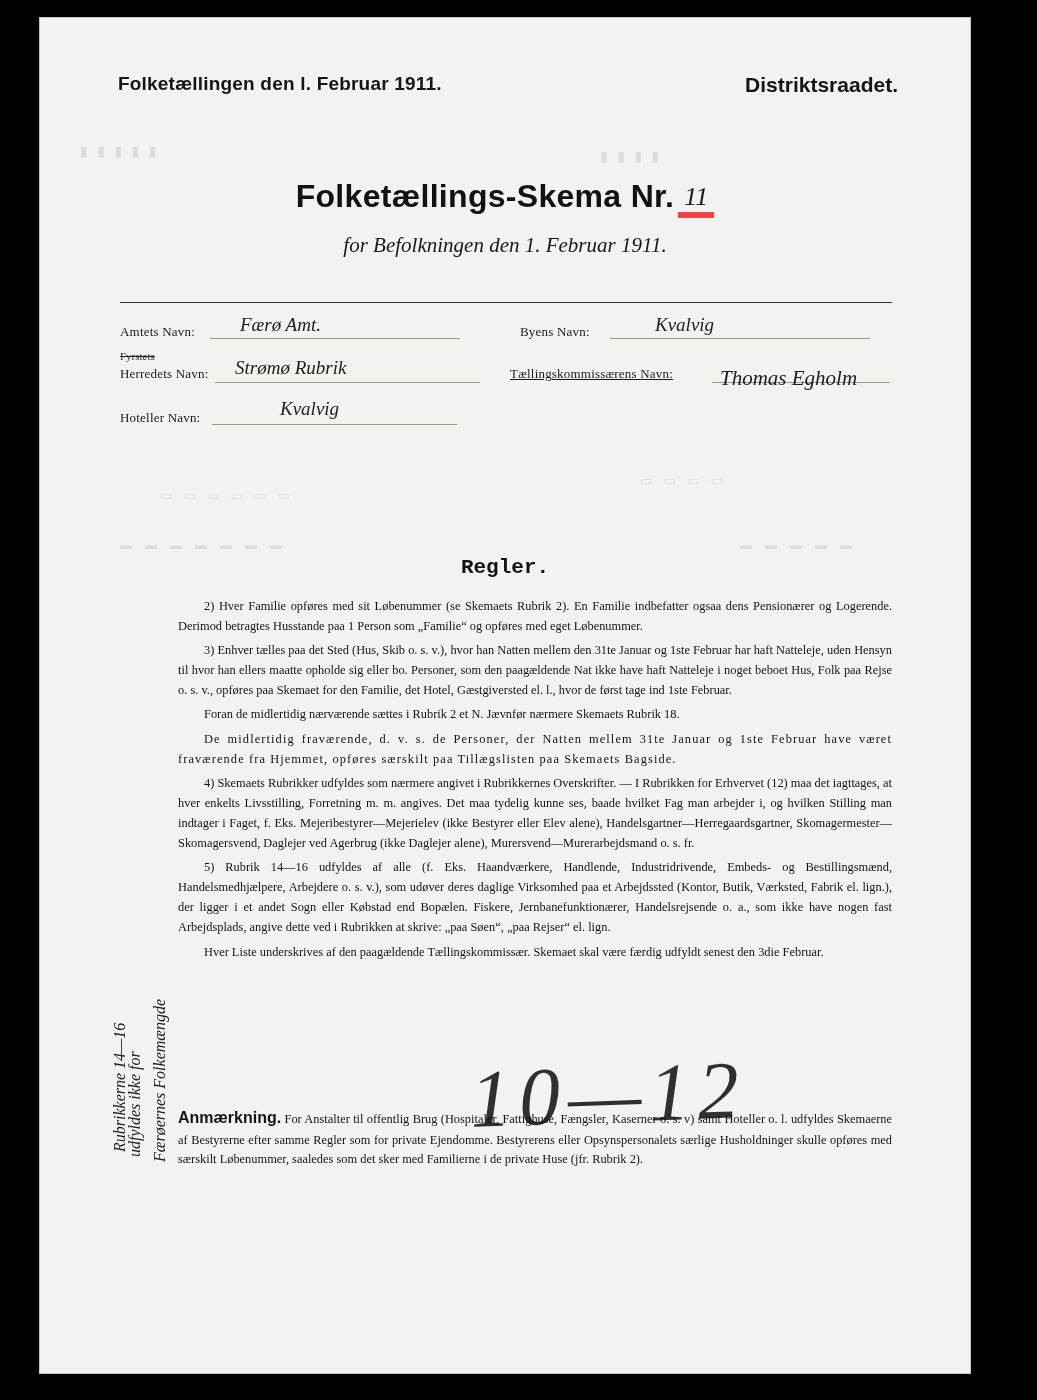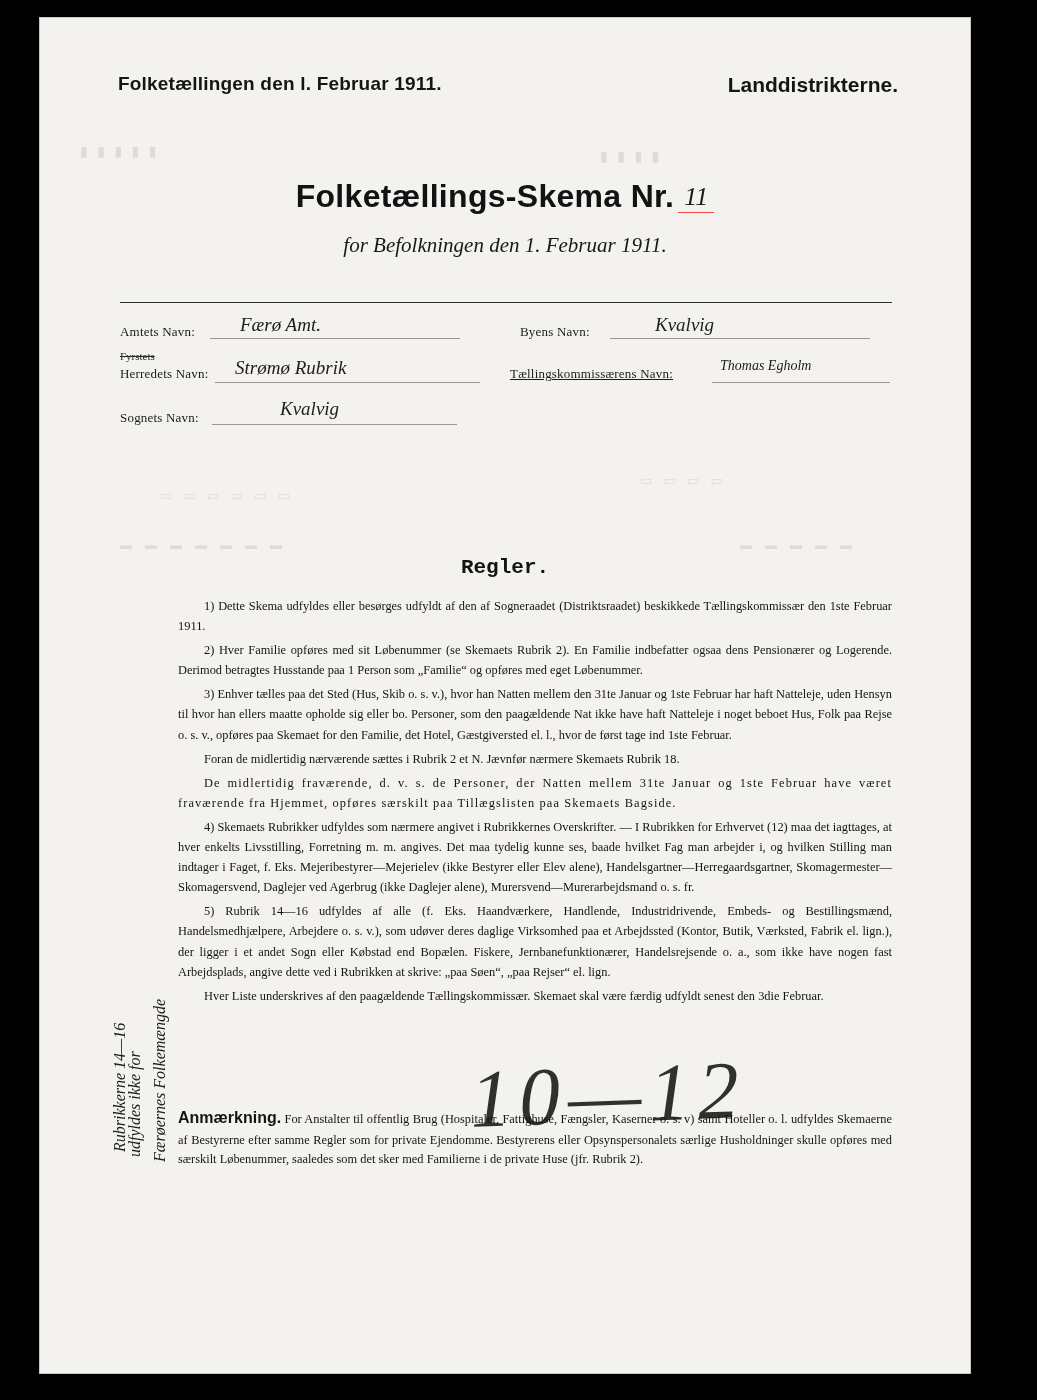--- a/index.html
+++ b/index.html
@@ -68,21 +68,21 @@
     font-weight: bold;
     color: #121212;
     letter-spacing: 0.3px;
     display: inline-block;
   }
   .nr-hand {
     font-family: "Liberation Serif", serif;
     font-style: italic;
     font-size: 26px;
     color: #1b1b1b;
-    border-bottom: 1px solid #ef4444;
+    border-bottom: 6px solid #ef4444;
     padding: 0 6px 1px 6px;
     margin-left: 4px;
     position: relative;
     top: -2px;
   }
   .subtitle {
     margin-top: 18px;
     font-family: "Liberation Serif", serif;
     font-style: italic;
     font-size: 21px;
@@ -202,21 +202,21 @@
 <div class="page">
 
   <div class="ghost g1">▮ ▮ ▮ ▮ ▮</div>
   <div class="ghost g2">▮ ▮ ▮ ▮</div>
   <div class="ghost g3">▭ ▭ ▭ ▭ ▭ ▭</div>
   <div class="ghost g4">▭ ▭ ▭ ▭</div>
   <div class="ghost g5">▬ ▬ ▬ ▬ ▬ ▬ ▬</div>
   <div class="ghost g6">▬ ▬ ▬ ▬ ▬</div>
 
   <div class="hdr hdr-left">Folketællingen den l. Februar 1911.</div>
-  <div class="hdr hdr-right">Landdistrikterne.</div>
+  <div class="hdr hdr-right">Distriktsraadet.</div>
 
   <div class="title-block">
     <span class="main-title">Folketællings-Skema Nr.</span><span class="nr-hand">11</span>
     <div class="subtitle">for Befolkningen den 1. Februar 1911.</div>
   </div>
 
   <div class="rule rule-top"></div>
 
   <div class="fields">
 
@@ -229,35 +229,34 @@
       <span class="fhand" style="left:535px; top:-4px;">Kvalvig</span>
     </div>
 
     <div class="frow" style="height:42px;">
       <span class="small-strike" style="position:absolute; left:0; top:-2px;">Fyrstets</span>
       <span class="flabel" style="left:0; top:14px;">Herredets Navn:</span>
       <span class="fline" style="left:95px; top:10px; width:265px;"></span>
       <span class="fhand" style="left:115px; top:5px;">Strømø Rubrik</span>
       <span class="flabel" style="left:390px; top:14px;text-decoration:underline;">Tællingskommissærens Navn:</span>
       <span class="fline" style="left:592px; top:10px; width:178px;"></span>
-      <span class="fhand" style="left:600px; top:6px; font-size:14px;">Thomas Egholm</span>
+      <span class="fhand" style="left:600px; top:14px; font-size:21px;">Thomas Egholm</span>
     </div>
 
     <div class="frow">
-      <span class="flabel" style="left:0; top:16px;">Sognets Navn:</span>
+      <span class="flabel" style="left:0; top:16px;">Hoteller Navn:</span>
       <span class="fline" style="left:92px; top:10px; width:245px;"></span>
       <span class="fhand" style="left:160px; top:4px;">Kvalvig</span>
     </div>
 
   </div>
 
   <div class="regler">Regler.</div>
 
   <div class="rules">
-    <p class="ind">1) Dette Skema udfyldes eller besørges udfyldt af den af Sogneraadet (Distriktsraadet) beskikkede Tællingskommissær den 1ste Februar 1911.</p>
     <p class="ind">2) Hver Familie opføres med sit Løbenummer (se Skemaets Rubrik 2). En Familie indbefatter ogsaa dens Pensionærer og Logerende. Derimod betragtes Husstande paa 1 Person som „Familie“ og opføres med eget Løbenummer.</p>
     <p class="ind">3) Enhver tælles paa det Sted (Hus, Skib o. s. v.), hvor han Natten mellem den 31te Januar og 1ste Februar har haft Natteleje, uden Hensyn til hvor han ellers maatte opholde sig eller bo. Personer, som den paagældende Nat ikke have haft Natteleje i noget beboet Hus, Folk paa Rejse o. s. v., opføres paa Skemaet for den Familie, det Hotel, Gæstgiversted el. l., hvor de først tage ind 1ste Februar.</p>
     <p class="ind">Foran de midlertidig nærværende sættes i Rubrik 2 et N. Jævnfør nærmere Skemaets Rubrik 18.</p>
     <p class="ind sp">De midlertidig fraværende, d. v. s. de Personer, der Natten mellem 31te Januar og 1ste Februar have været fraværende fra Hjemmet, opføres særskilt paa Tillægslisten paa Skemaets Bagside.</p>
     <p class="ind">4) Skemaets Rubrikker udfyldes som nærmere angivet i Rubrikkernes Overskrifter. — I Rubrikken for Erhvervet (12) maa det iagttages, at hver enkelts Livsstilling, Forretning m. m. angives. Det maa tydelig kunne ses, baade hvilket Fag man arbejder i, og hvilken Stilling man indtager i Faget, f. Eks. Mejeribestyrer—Mejerielev (ikke Bestyrer eller Elev alene), Handelsgartner—Herregaardsgartner, Skomagermester—Skomagersvend, Daglejer ved Agerbrug (ikke Daglejer alene), Murersvend—Murerarbejdsmand o. s. fr.</p>
     <p class="ind">5) Rubrik 14—16 udfyldes af alle (f. Eks. Haandværkere, Handlende, Industridrivende, Embeds- og Bestillingsmænd, Handelsmedhjælpere, Arbejdere o. s. v.), som udøver deres daglige Virksomhed paa et Arbejdssted (Kontor, Butik, Værksted, Fabrik el. lign.), der ligger i et andet Sogn eller Købstad end Bopælen. Fiskere, Jernbanefunktionærer, Handelsrejsende o. a., som ikke have nogen fast Arbejdsplads, angive dette ved i Rubrikken at skrive: „paa Søen“, „paa Rejser“ el. lign.</p>
     <p class="ind">Hver Liste underskrives af den paagældende Tællingskommissær. Skemaet skal være færdig udfyldt senest den 3die Februar.</p>
   </div>
 
   <div class="bignum">10—12</div>

